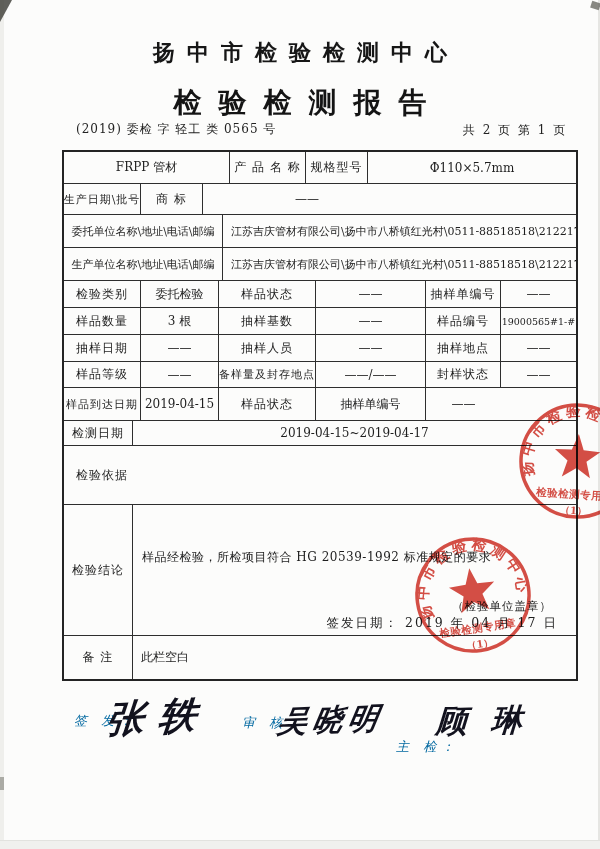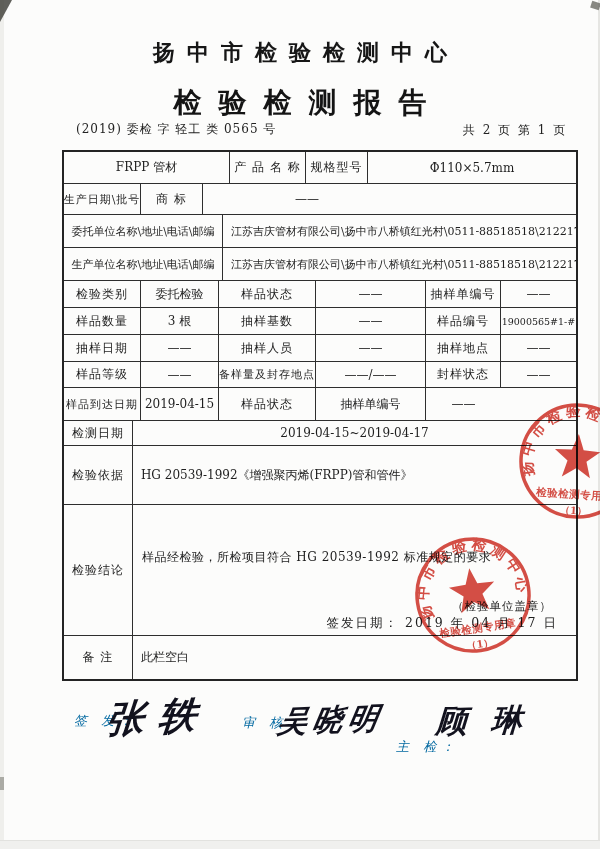--- a/index.html
+++ b/index.html
@@ -144,21 +144,20 @@
       <div class="td w76">——</div>
     </div>
 
     <div class="tr" style="height:25px">
       <div class="td lbl w76">检测日期</div>
       <div class="td w436">2019-04-15~2019-04-17</div>
     </div>
 
     <div class="tr" style="height:59px">
       <div class="td lbl w76">检验依据</div>
-      <div class="td left w436">HG 20539-1992《增强聚丙烯(FRPP)管和管件》</div>
     </div>
 
     <div class="tr" style="height:131px">
       <div class="td lbl w76">检验结论</div>
       <div class="td w436 rel">
         <span class="concl-text">样品经检验，所检项目符合 HG 20539-1992 标准规定的要求</span>
         <span class="seal-note">（检验单位盖章）</span>
         <span class="issue-date">签发日期：  2019 年  04 月  17 日</span>
       </div>
     </div>

